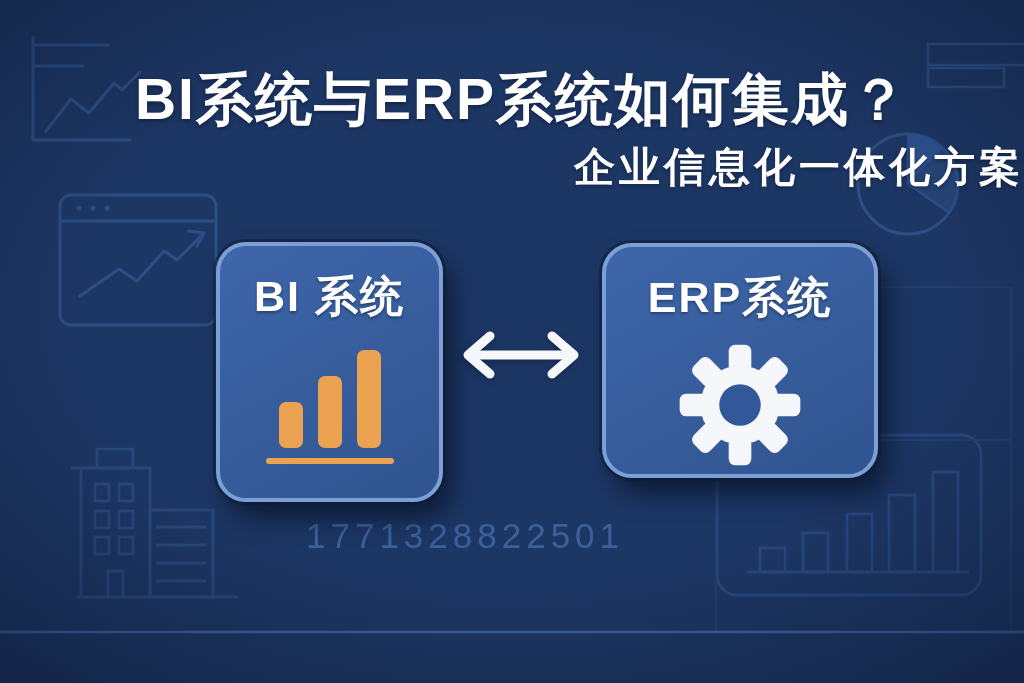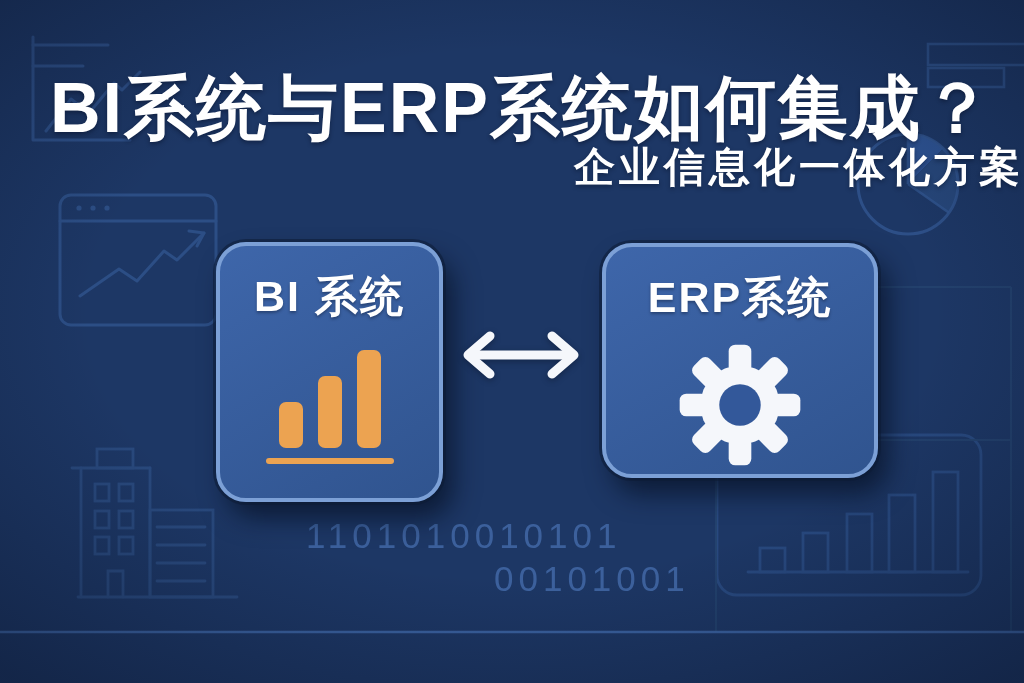--- a/index.html
+++ b/index.html
@@ -20,21 +20,21 @@
     position:absolute;z-index:3;
     color:#3e639f;opacity:0.95;
     font-size:35px;letter-spacing:5px;font-weight:400;
     white-space:nowrap;
   }
   .binary-1{left:306px;top:516px;}
   .binary-2{left:494px;top:559px;}
   .title{
     position:absolute;z-index:4;top:62px;left:0;width:100%;
     text-align:center;color:#ffffff;
-    font-size:70px;font-weight:900;letter-spacing:2px;
+    font-size:57px;font-weight:900;letter-spacing:2px;
     text-shadow:0 2px 4px rgba(5,12,30,.45);
     white-space:nowrap;
     padding-left:20px;
   }
   .subtitle{
     position:absolute;z-index:4;top:140px;left:0;width:100%;
     text-align:right;color:#ffffff;
     font-size:41px;font-weight:600;letter-spacing:4px;
     text-shadow:0 2px 4px rgba(5,12,30,.4);
     white-space:nowrap;
@@ -133,22 +133,21 @@
       <path d="M1011,287 V632"></path>
       <path d="M845,440 H1011"></path>
       <path d="M877,287 H1011"></path>
     </g>
 
     <path d="M0,632 H1024" stroke="#3e66a6" stroke-width="2.4" opacity="0.9"></path>
   </svg>
 
   <div class="vignette"></div>
 
-  <div class="binary binary-1">1101010010101</div>
-  <div class="binary binary-2">00101001</div>
+  <div class="binary binary-1">1771328822501</div>
 
   <div class="title">BI系统与ERP系统如何集成？</div>
   <div class="subtitle">企业信息化一体化方案</div>
 
   <div class="node node-bi">
     <div class="node-label">BI 系统</div>
     <div class="bi-icon">
       <div class="bars">
         <div class="bar bar-1"></div>
         <div class="bar bar-2"></div>

